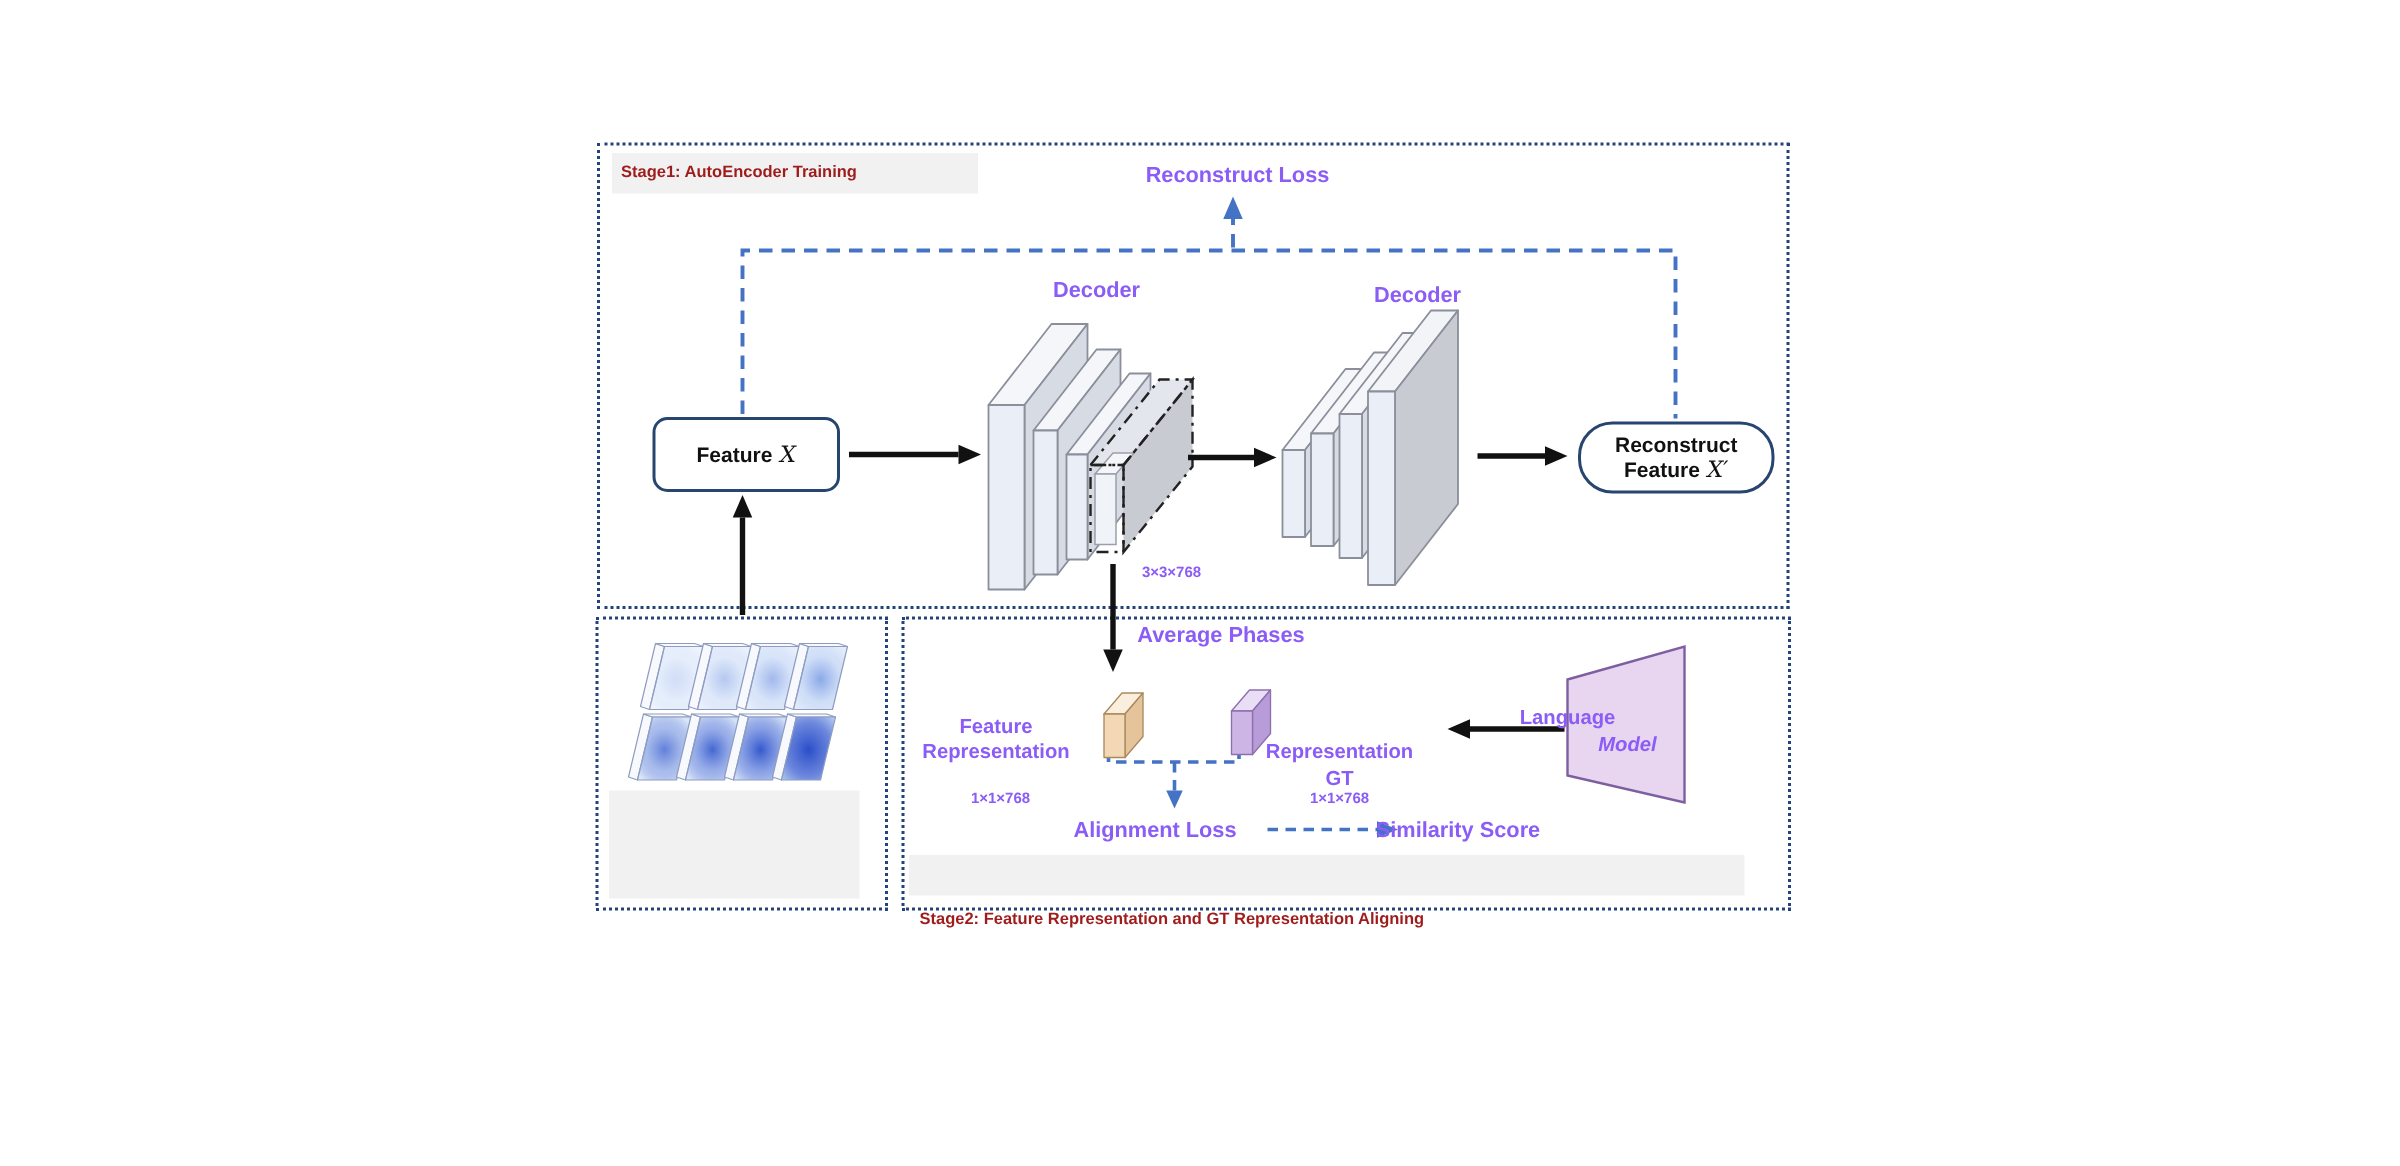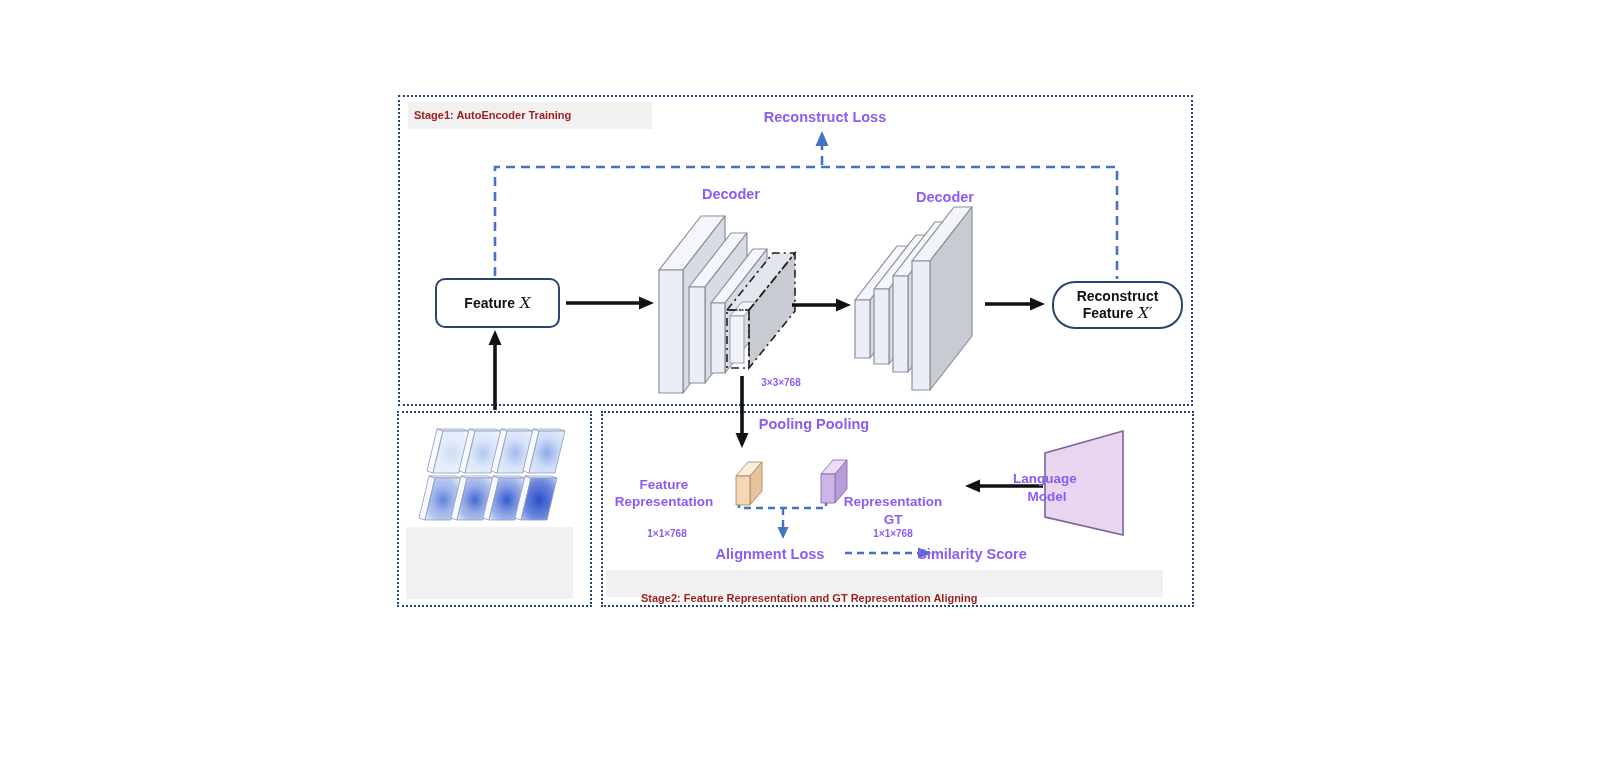--- a/index.html
+++ b/index.html
@@ -236,31 +236,31 @@
     <div>Reconstruct</div>
     <div class="inline-row">
       <span>Feature</span>
       <span class="mathx">X′</span>
     </div>
   </div>
 
   <div class="lbl sz10" style="left:781px;top:367px;">3×3×768</div>
 
 
-  <div class="lbl sz14" style="left:814px;top:424px;">Pooling Pooling</div>
+  <div class="lbl sz14" style="left:814px;top:424px;">Average Phases</div>
 
   <div class="lbl sz13" style="left:664px;top:484px;">Feature</div>
   <div class="lbl sz13" style="left:664px;top:501px;">Representation</div>
   <div class="lbl sz10" style="left:667px;top:518px;">1×1×768</div>
 
   <div class="lbl sz13" style="left:893px;top:483px;margin-top:36px;">GT</div>
   <div class="lbl sz13" style="left:893px;top:501px;">Representation</div>
   <div class="lbl sz10" style="left:893px;top:518px;">1×1×768</div>
 
   <div class="lbl sz13" style="left:1045px;top:478px;">Language</div>
-  <div class="lbl sz13" style="left:1047px;top:496px;">Model</div>
+  <div class="lbl sz13" style="left:1085px;top:496px;font-style:italic;">Model</div>
 
   <div class="lbl sz14" style="left:770px;top:554px;">Alignment Loss</div>
   <div class="lbl sz14" style="left:972px;top:554px;">Similarity Score</div>
 
-  <div class="lbl left red sz17" style="left:613px;top:598px;margin-left:28px;">Stage2: Feature Representation and GT Representation Aligning</div>
+  <div class="lbl left red sz17" style="left:613px;top:613px;">Stage2: Feature Representation and GT Representation Aligning</div>
 
 </div>
 
 </body></html>

